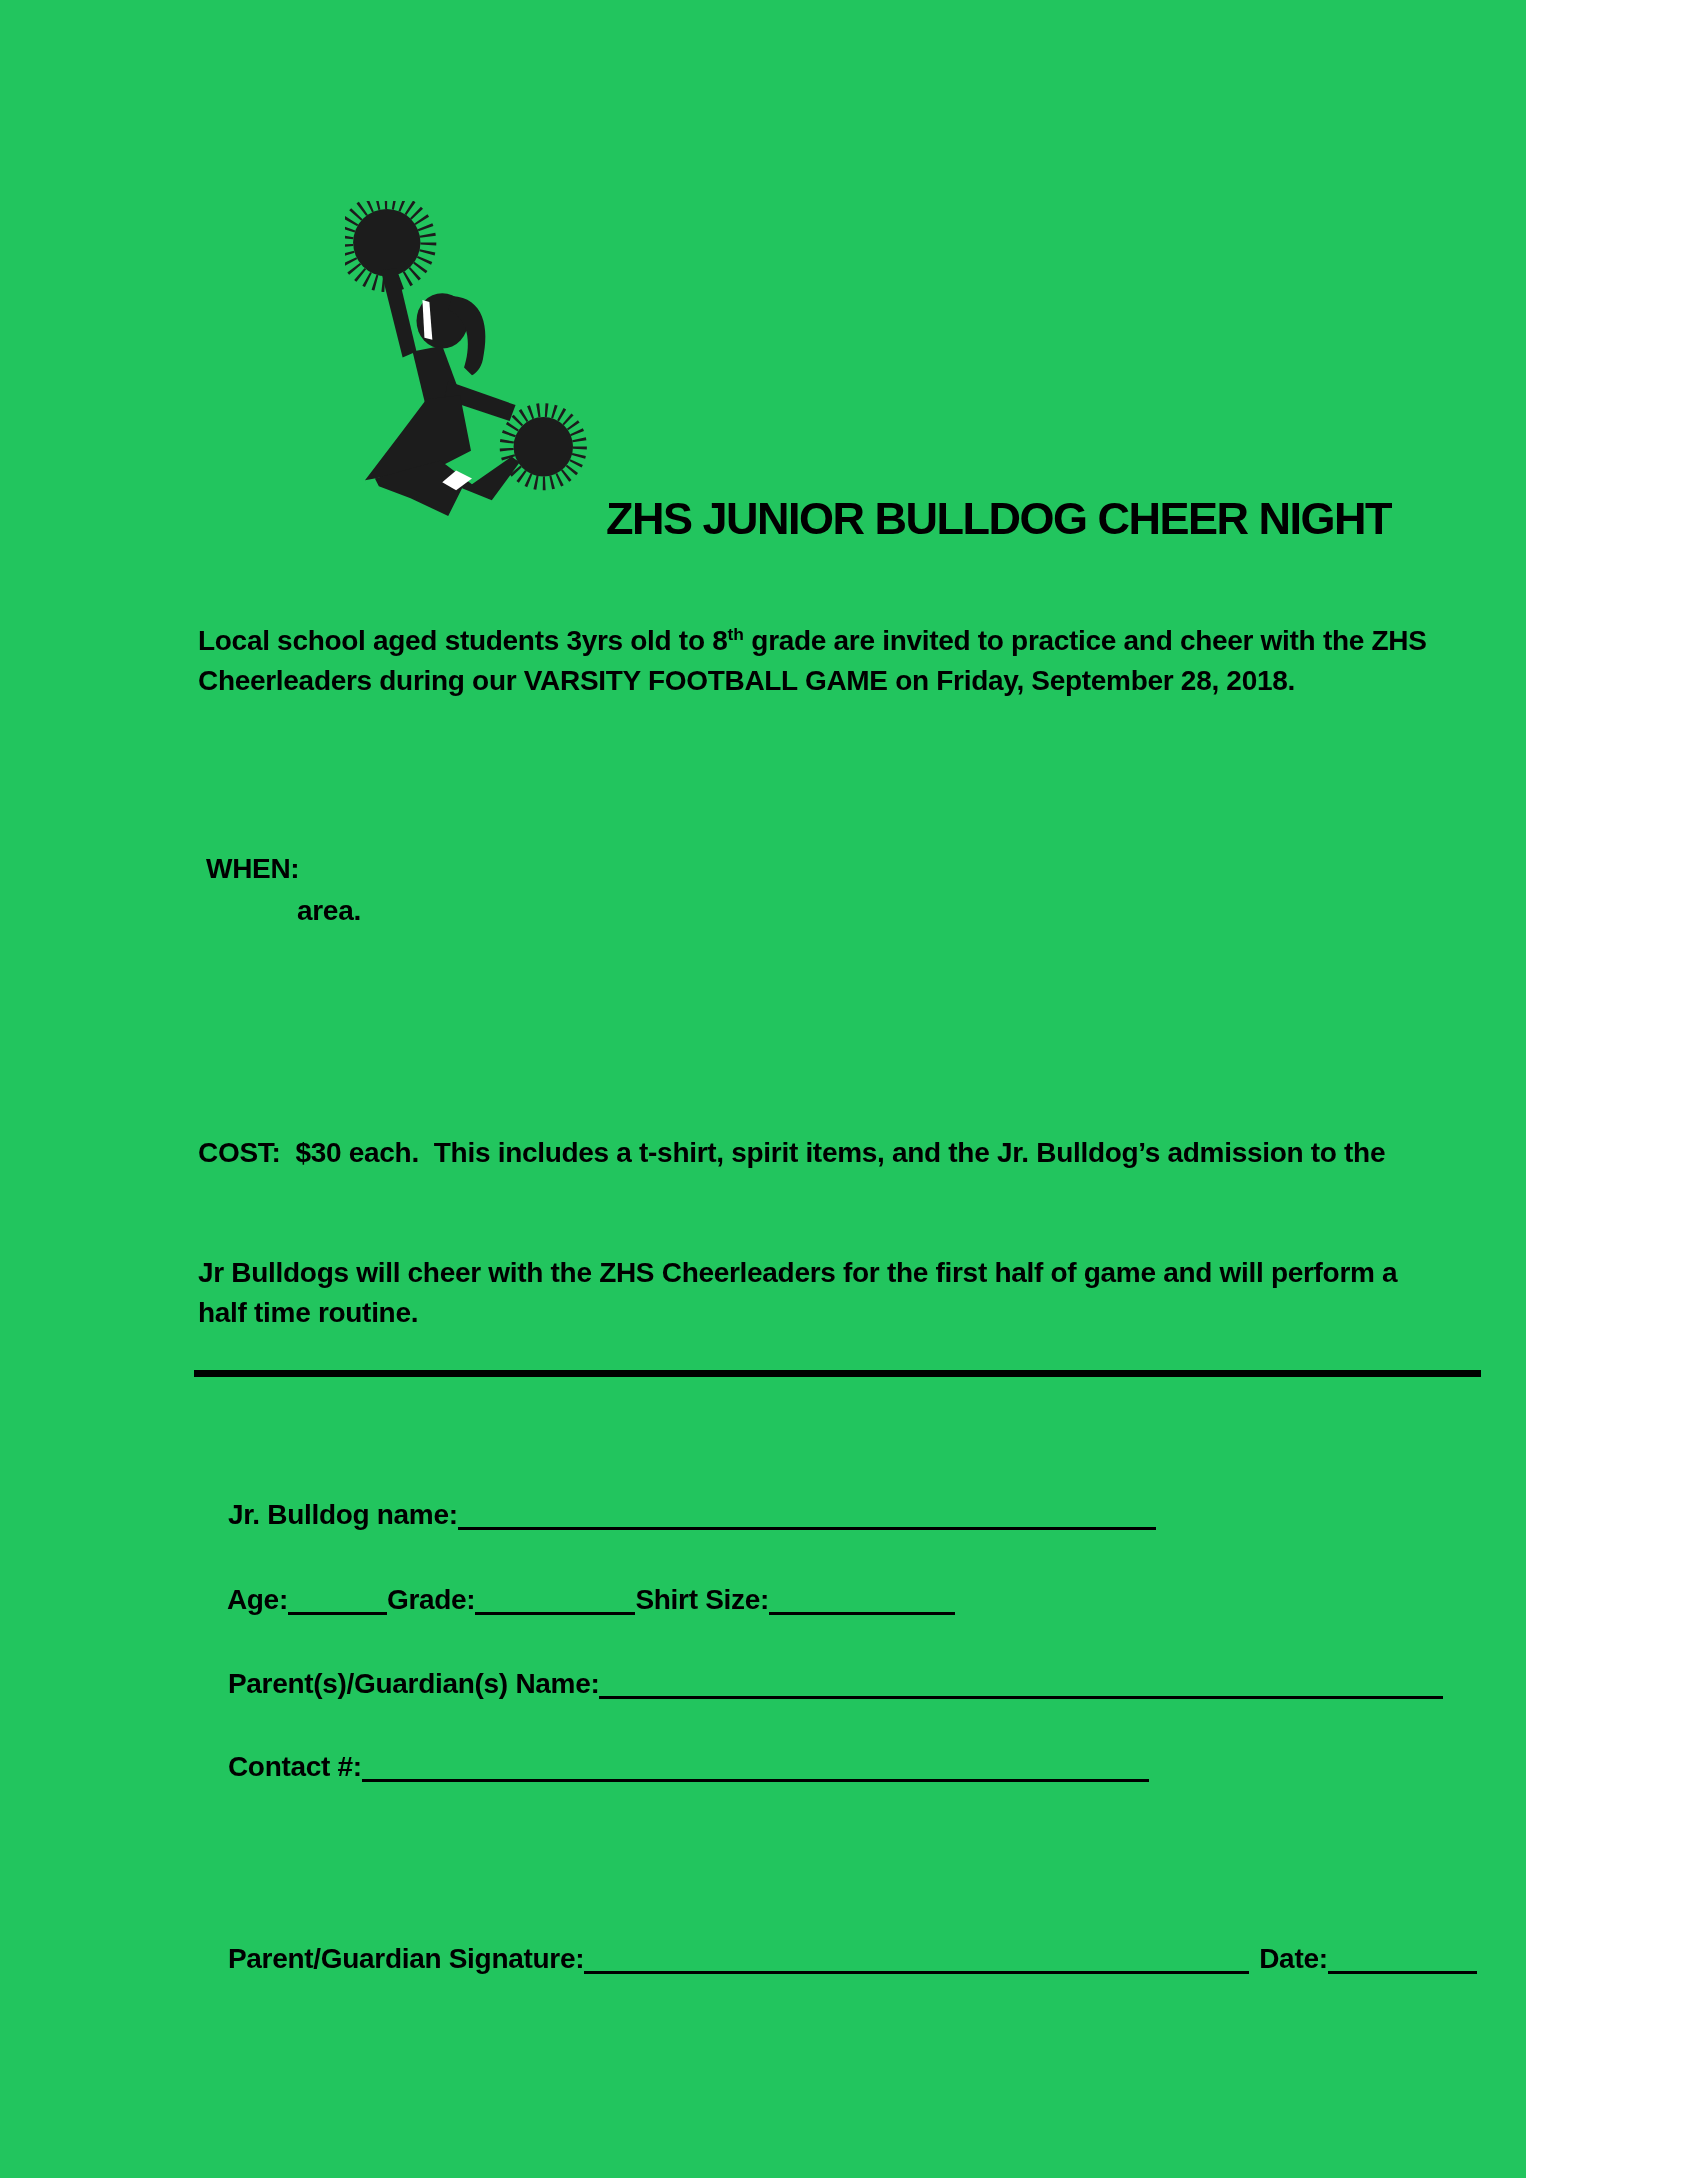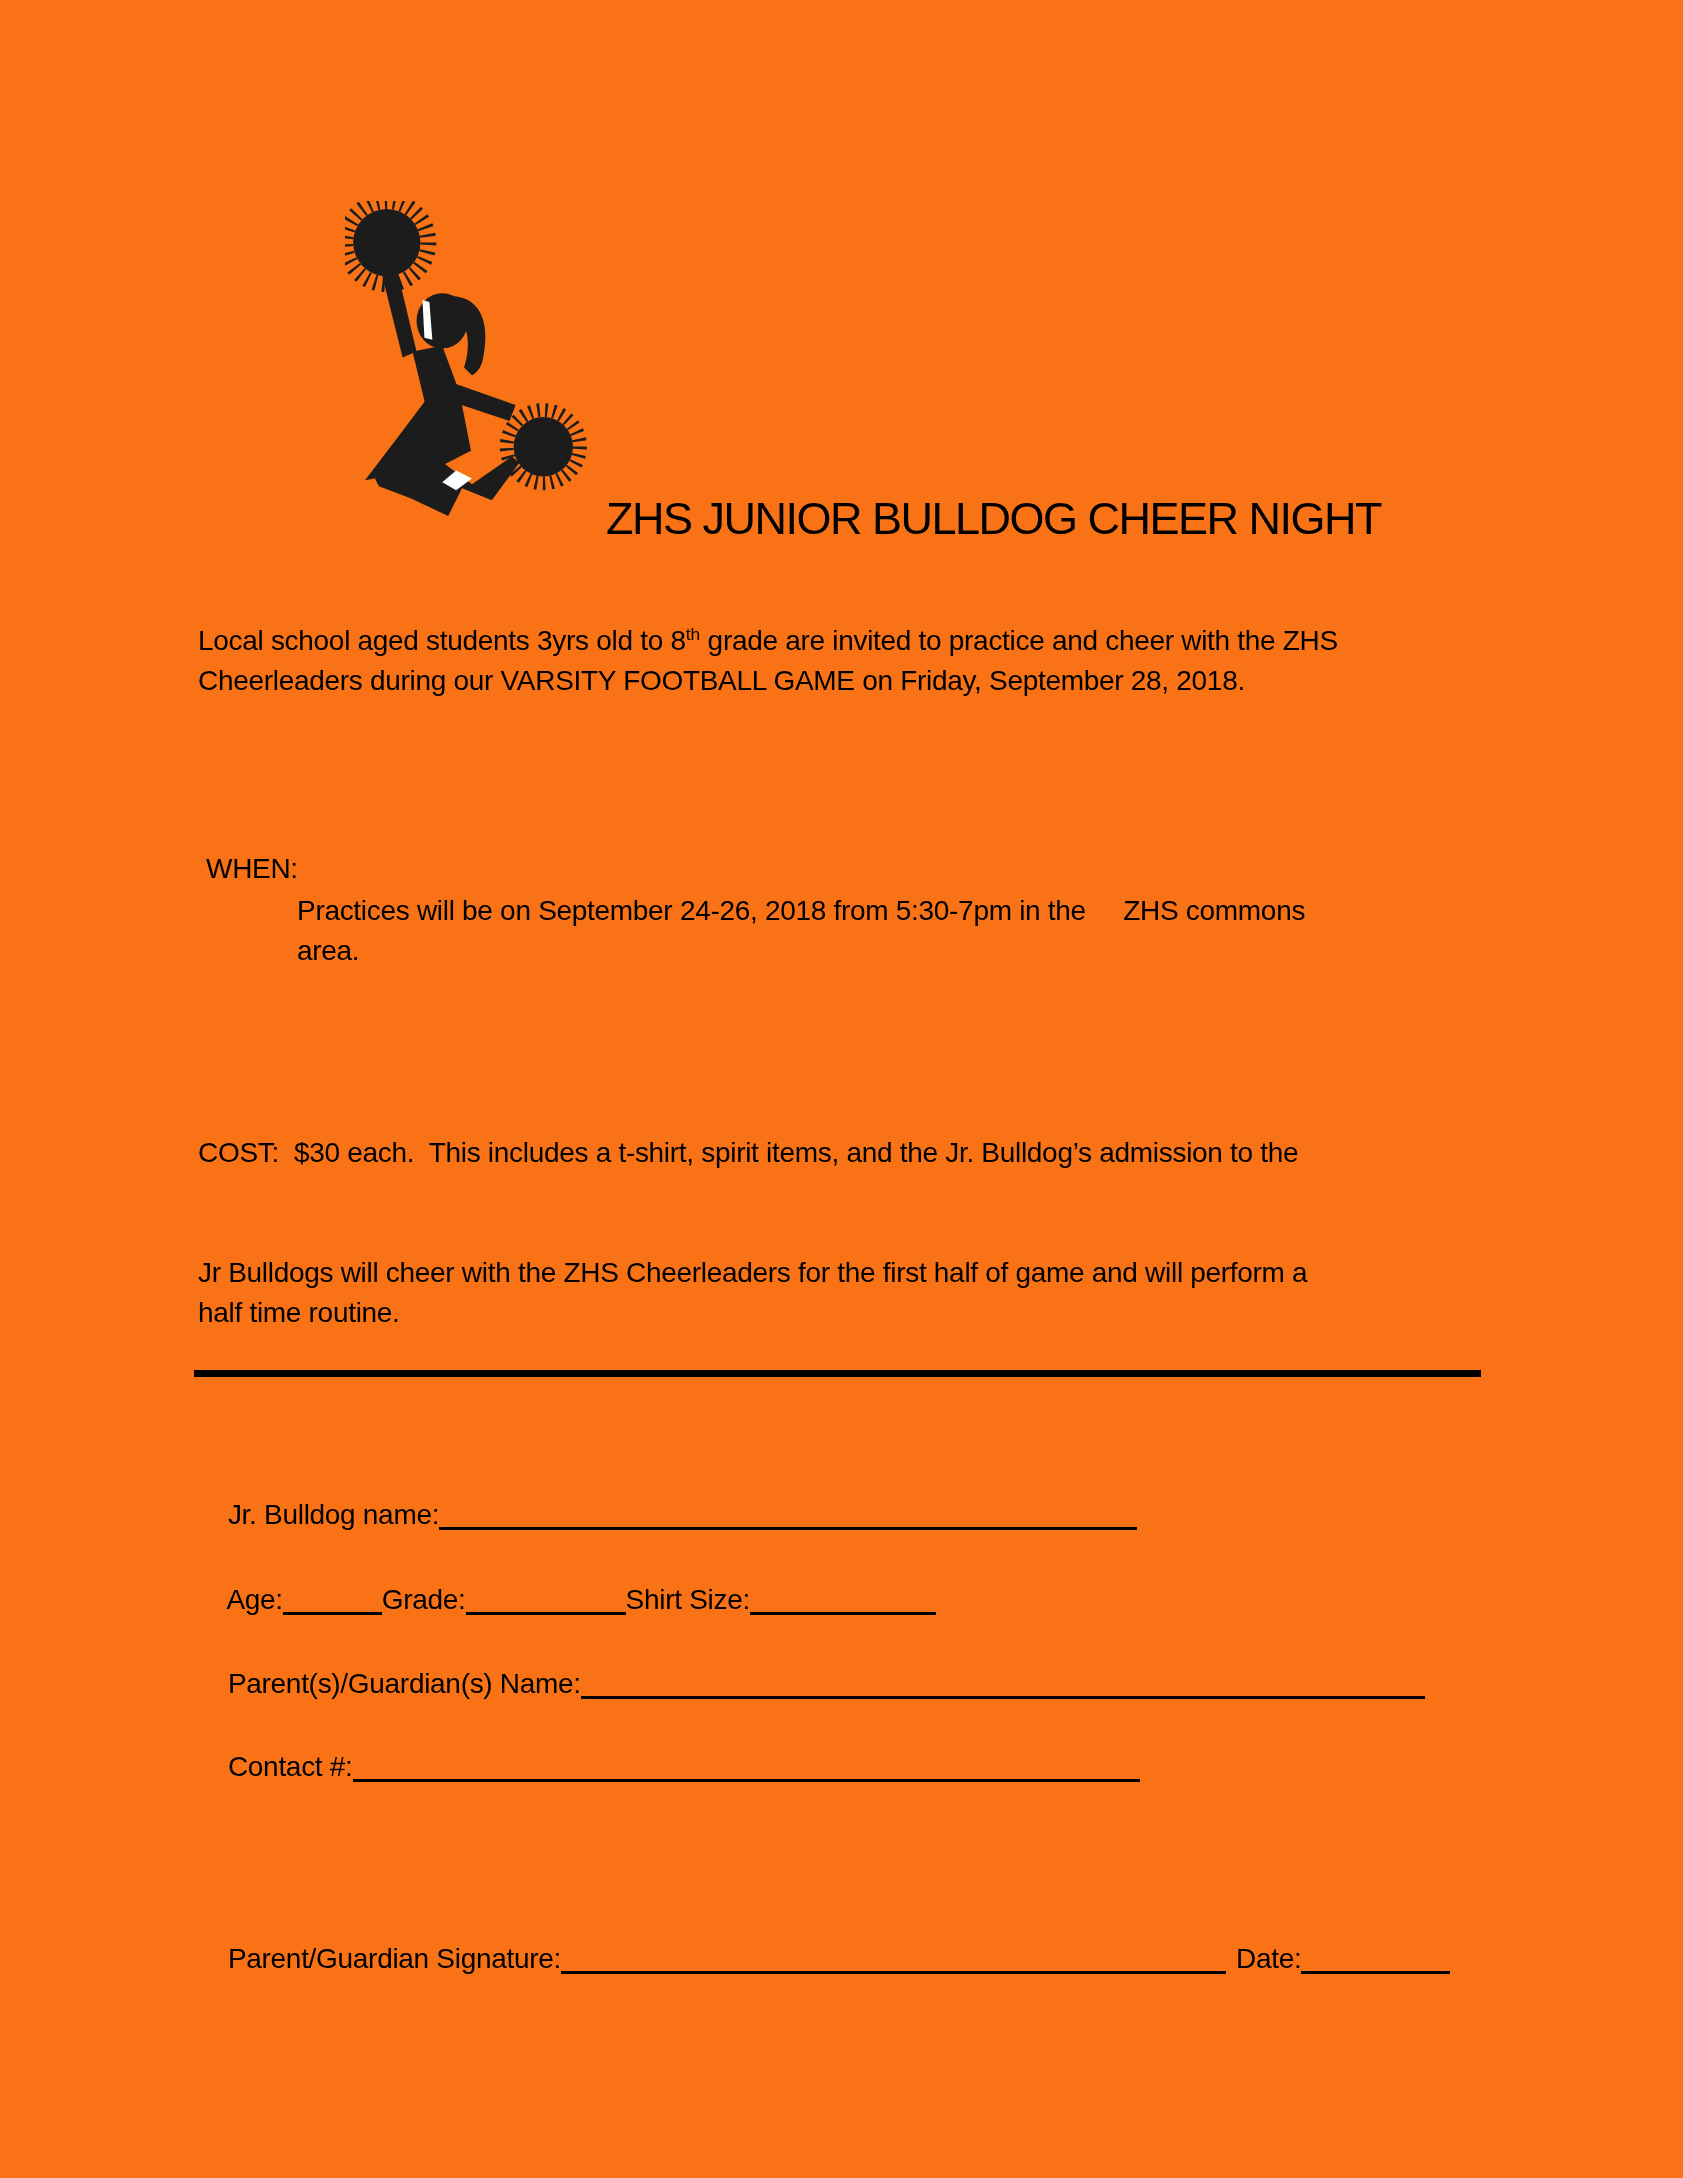--- a/index.html
+++ b/index.html
@@ -1,21 +1,21 @@
 <!DOCTYPE html>
 <html><head>
 <meta charset="utf-8">
 <style>
   html,body { margin:0; padding:0; background:#ffffff; }
   .page {
     position:relative;
-    width:1683px; height:2178px;
-    background:#f97316;
+    width:1526px; height:2178px;
+    background:#22c55e;
     font-family:"Liberation Sans", sans-serif;
-    font-weight:400;
+    font-weight:700;
     color:#000000;
     overflow:hidden;
   }
   .block { position:absolute; }
   .body-text { font-size:28px; line-height:40px; letter-spacing:-0.3px; }
   .line { white-space:pre; }
   sup { font-size:0.62em; vertical-align:super; letter-spacing:0;text-align:center; }
   .doc-title {
     font-size:45px; line-height:51px; letter-spacing:-1.5px; white-space:pre;
   }
@@ -74,21 +74,20 @@
   <div class="block doc-title" style="left:606px; top:493px;">ZHS JUNIOR BULLDOG CHEER NIGHT</div>
 
   <div class="block body-text" style="left:198px; top:614px;">
     <div class="line"><span>Local school aged students 3yrs old to 8</span><sup>th</sup><span> grade are invited to practice and cheer with the ZHS</span></div>
     <div class="line">Cheerleaders during our VARSITY FOOTBALL GAME on Friday, September 28, 2018.</div>
   </div>
 
   <div class="block body-text line" style="left:198px; top:849px;margin-left:8px;">WHEN:</div>
 
   <div class="block body-text" style="left:297px; top:891px;">
-    <div class="line">Practices will be on September 24-26, 2018 from 5:30-7pm in the     ZHS commons</div>
     <div class="line">area.</div>
   </div>
 
 
   <div class="block body-text" style="left:198px; top:1133px;">
     <div class="line">COST:  $30 each.  This includes a t-shirt, spirit items, and the Jr. Bulldog’s admission to the</div>
   </div>
 
   <div class="block body-text" style="left:198px; top:1253px;">
     <div class="line">Jr Bulldogs will cheer with the ZHS Cheerleaders for the first half of game and will perform a</div>

